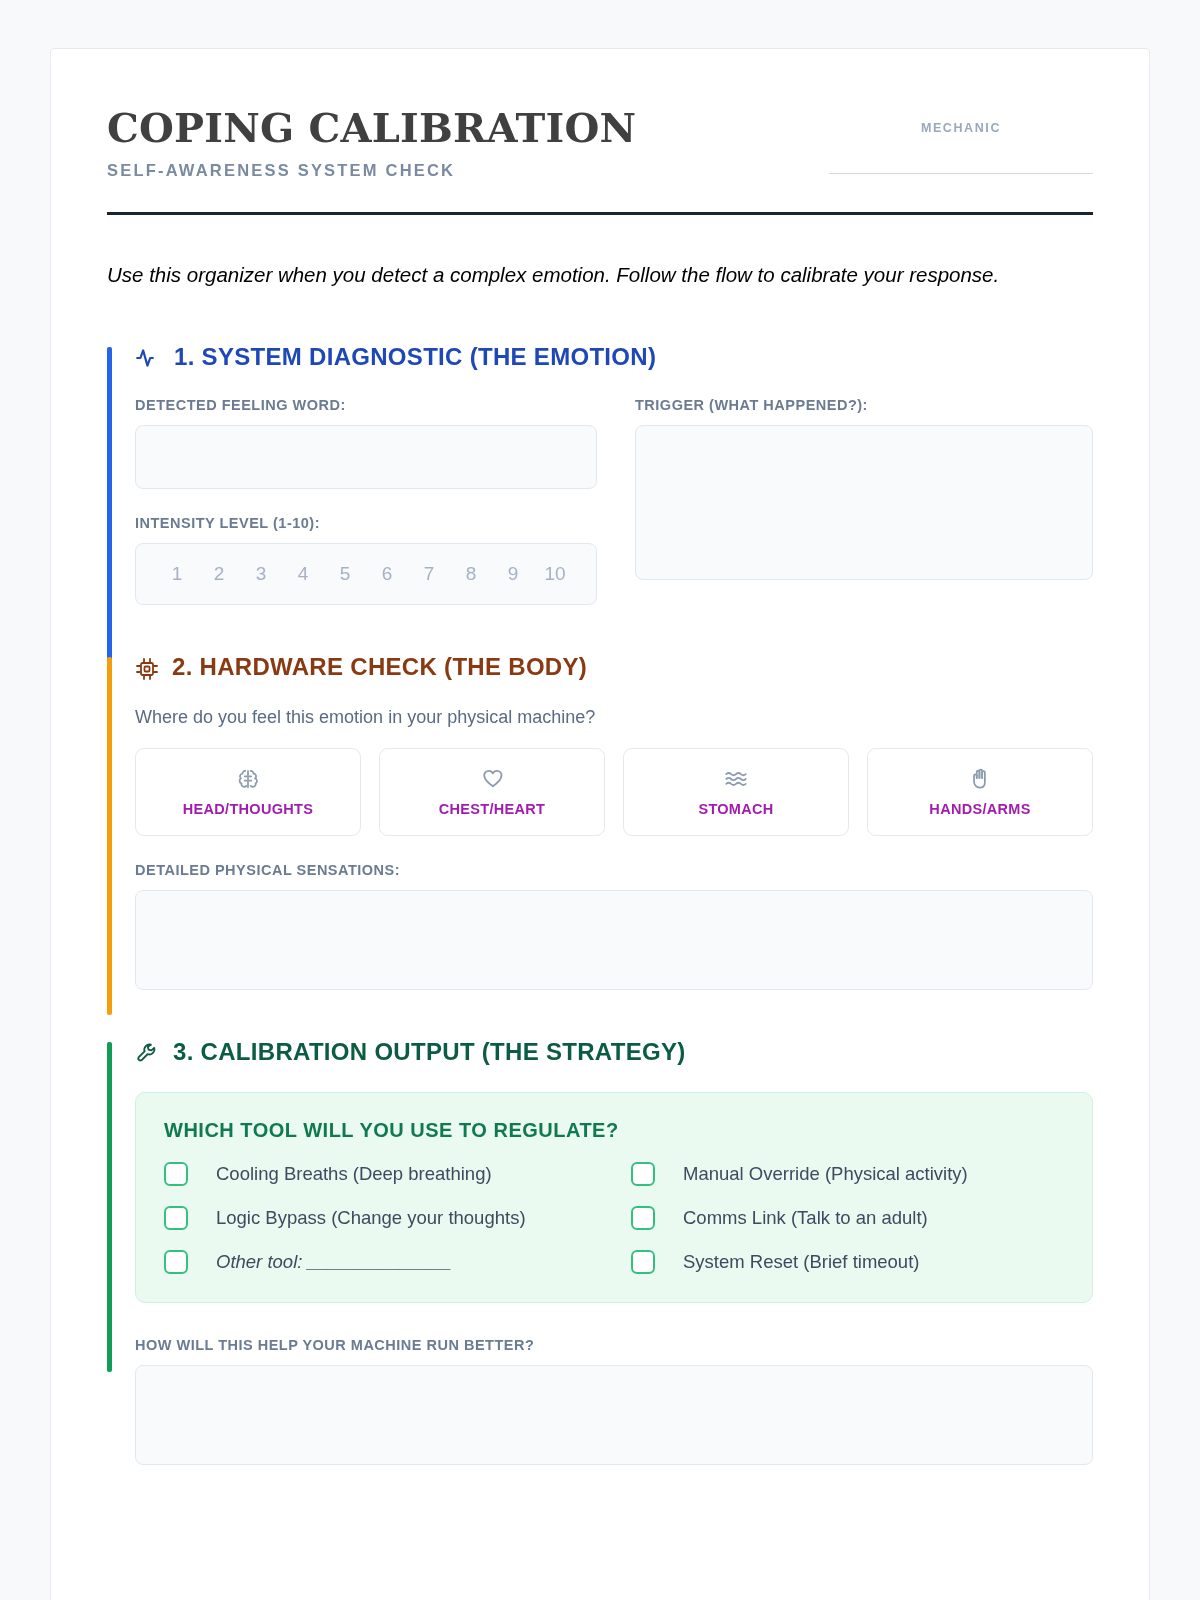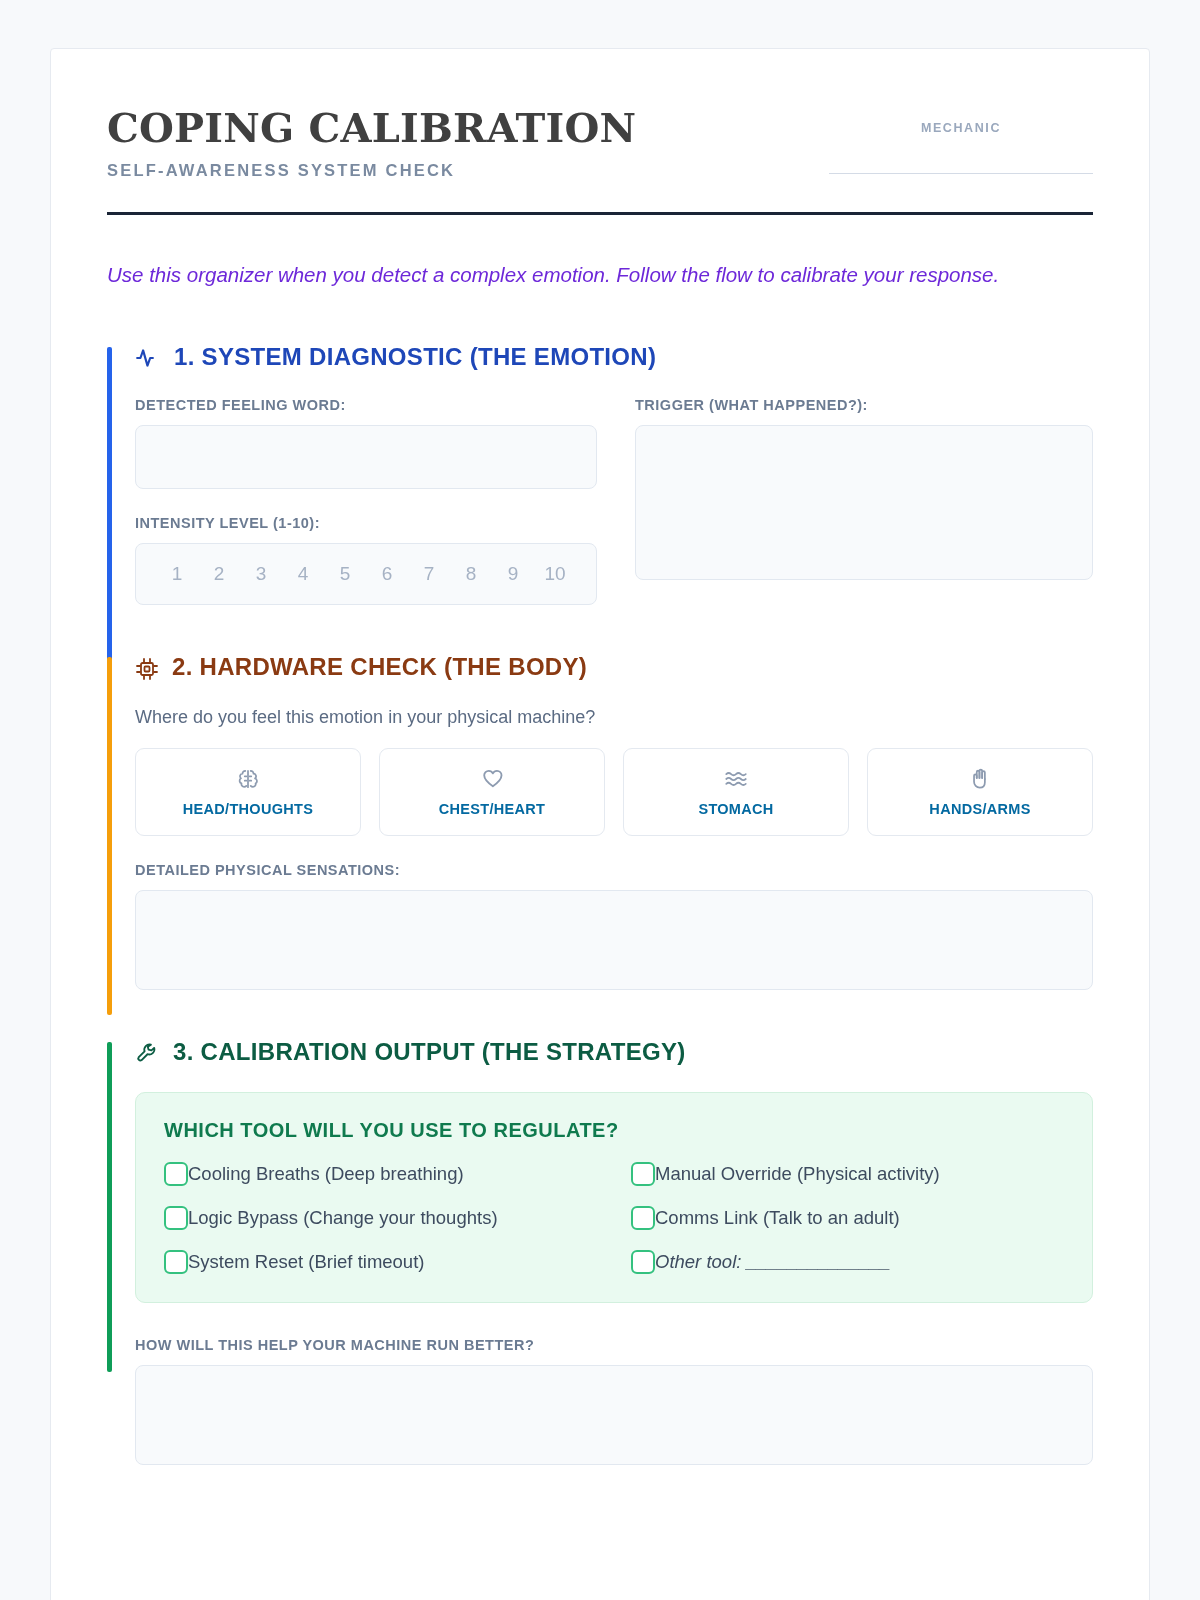--- a/index.html
+++ b/index.html
@@ -66,21 +66,21 @@
     margin-top: 32px;
     border-bottom: 3.5px solid #1a2436;
   }
 
   
   .intro {
     margin-top: 44px;
     font-size: 20.5px;
     font-style: italic;
     line-height: 1.55;
-    color: #6d28d9;
+    color: #000000;
     max-width: 975px;
   }
 
   
   .section { margin-top: 48px; padding-left: 28px; position: relative; }
   .section::before {
     content: "";
     position: absolute;
     left: 0; top: 4px; bottom: 0;
     width: 5px;
@@ -162,21 +162,21 @@
     flex-direction: column;
     align-items: center;
     justify-content: center;
     gap: 9px;
   }
   .body-btn .bicon { line-height: 0; }
   .body-btn .blabel {
     font-size: 14.5px;
     font-weight: 700;
     letter-spacing: 0.3px;
-    color: #0369a1;
+    color: #a21caf;
   }
 
   .prompt-text {
     font-size: 18px;
     color: #5b6b83;
     margin-bottom: 20px;
   }
 
   
   .tool-card {
@@ -194,21 +194,21 @@
   }
   .check-grid {
     display: grid;
     grid-template-columns: 1fr 1fr;
     column-gap: 34px;
     row-gap: 20px;
   }
   .check-item {
     display: flex;
     align-items: center;
-    gap: 0;
+    gap: 28px;
   }
   .check-box {
     width: 24px; height: 24px;
     flex: 0 0 24px;
     border: 2px solid #34c17f;
     border-radius: 6px;
     background: #ffffff;
   }
   .check-label {
     font-size: 18.5px;
@@ -359,25 +359,25 @@
         <div class="check-item">
           <span class="check-box"></span>
           <span class="check-label">Logic Bypass (Change your thoughts)</span>
         </div>
         <div class="check-item">
           <span class="check-box"></span>
           <span class="check-label">Comms Link (Talk to an adult)</span>
         </div>
         <div class="check-item">
           <span class="check-box"></span>
+          <span class="check-label italic">Other tool: ______________</span>
+        </div>
+        <div class="check-item">
+          <span class="check-box"></span>
           <span class="check-label">System Reset (Brief timeout)</span>
-        </div>
-        <div class="check-item">
-          <span class="check-box"></span>
-          <span class="check-label italic">Other tool: ______________</span>
         </div>
       </div>
     </div>
 
     <div class="field-label bottom-label">HOW WILL THIS HELP YOUR MACHINE RUN BETTER?</div>
     <div class="input-box h-bottom"></div>
   </div>
 
 </div>
 

